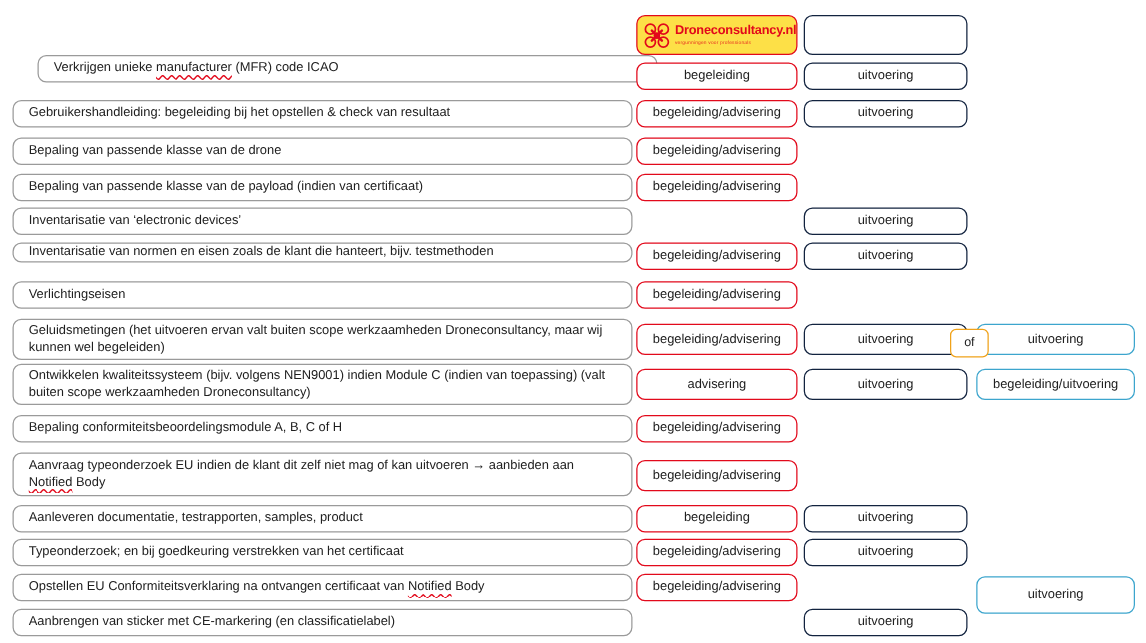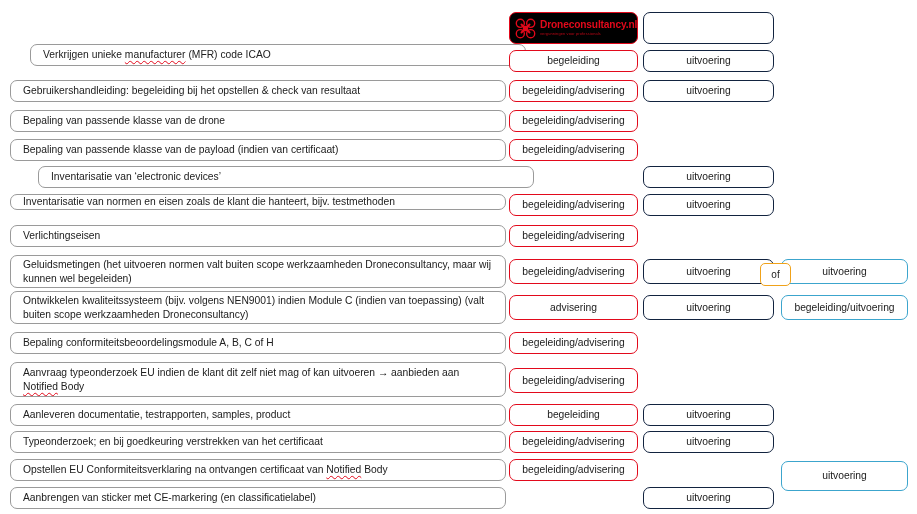--- a/index.html
+++ b/index.html
@@ -89,21 +89,21 @@
   
   .logo-box {
     position: absolute;
     left: 509px;
     top: 12px;
     width: 129px;
     height: 32px;
     box-sizing: border-box;
     border: 1.9px solid #e2091b;
     border-radius: 7px;
-    background: #000000;
+    background: #fde047;
     display: flex;
     align-items: center;
     padding-left: 4px;
     overflow: hidden;
   }
   .drone-ico {
     width: 23px;
     height: 23px;
     flex: 0 0 23px;
   }
@@ -211,21 +211,21 @@
       </div>
       <div class="box red" style="top: 110px; height: 22px;">
         <span style="width: 100%;">begeleiding/advisering</span>
       </div>
       <div class="box task" style="top: 139px; height: 22px;">
         <span>Bepaling van passende klasse van de payload (indien van certificaat)</span>
       </div>
       <div class="box red" style="top: 139px; height: 22px;">
         <span style="width: 100%;">begeleiding/advisering</span>
       </div>
-      <div class="box task" style="top: 166px; height: 22px; margin-left: 28px;">
+      <div class="box task" style="top: 166px; height: 22px;">
         <span>Inventarisatie van ‘electronic devices’</span>
       </div>
       <div class="box navy" style="top: 166px; height: 22px;">
         <span style="width: 100%;">uitvoering</span>
       </div>
       <div class="box task" style="top: 194px; height: 16px;">
         <span>Inventarisatie van normen en eisen zoals de klant die hanteert, bijv. testmethoden</span>
       </div>
       <div class="box red" style="top: 194px; height: 22px;">
         <span style="width: 100%;">begeleiding/advisering</span>
@@ -233,21 +233,21 @@
       <div class="box navy" style="top: 194px; height: 22px;">
         <span style="width: 100%;">uitvoering</span>
       </div>
       <div class="box task" style="top: 225px; height: 22px;">
         <span>Verlichtingseisen</span>
       </div>
       <div class="box red" style="top: 225px; height: 22px;">
         <span style="width: 100%;">begeleiding/advisering</span>
       </div>
       <div class="box task" style="top: 255px; height: 33px;">
-        <span>Geluidsmetingen (het uitvoeren normen valt buiten scope werkzaamheden Droneconsultancy, maar wij kunnen wel begeleiden)</span>
+        <span>Geluidsmetingen (het uitvoeren ervan valt buiten scope werkzaamheden Droneconsultancy, maar wij kunnen wel begeleiden)</span>
       </div>
       <div class="box red" style="top: 259px; height: 25px;">
         <span style="width: 100%;">begeleiding/advisering</span>
       </div>
       <div class="box navy" style="top: 259px; height: 25px;">
         <span style="width: 100%;">uitvoering</span>
       </div>
       <div class="box blue" style="top: 259px; height: 25px;">
         <span style="width: 100%;">uitvoering</span>
       </div>

